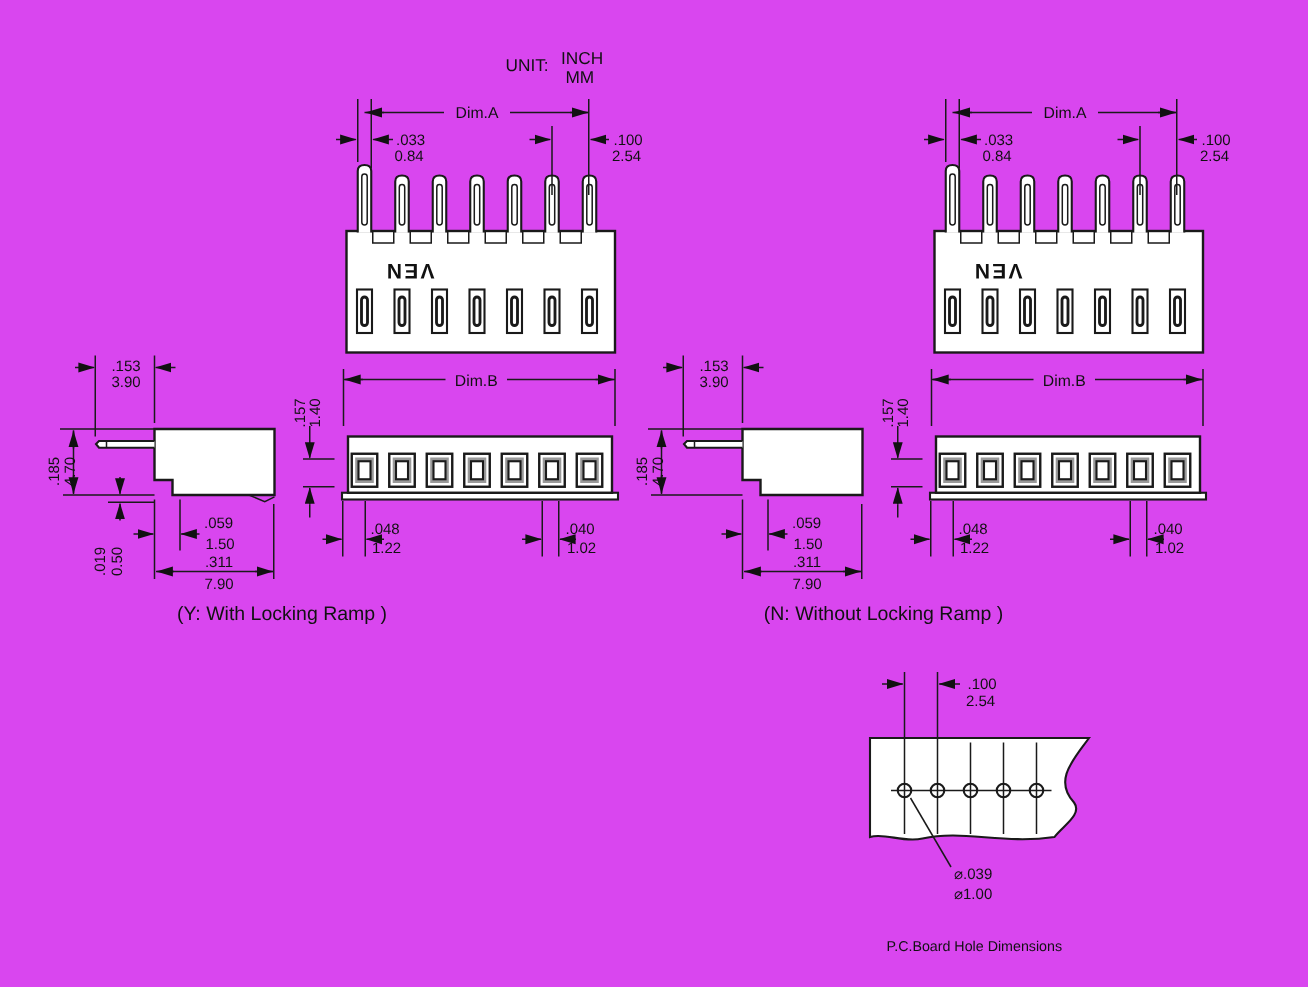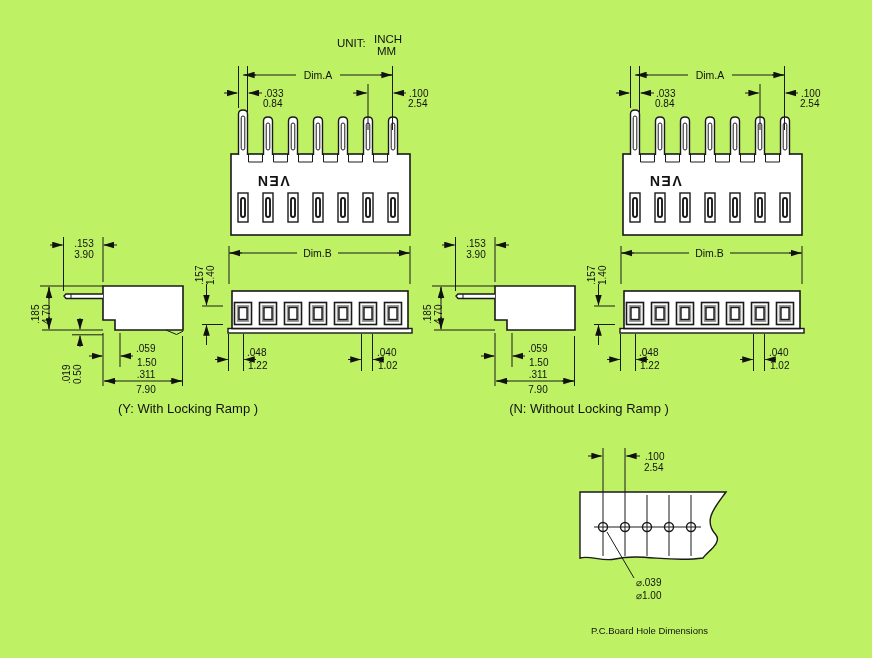--- a/index.html
+++ b/index.html
@@ -1,16 +1,16 @@
 <!DOCTYPE html>
 <html><head>
 <meta charset="utf-8">
 <style>
   html,body{margin:0;padding:0;background:#ffffff;}
-  .stage{position:relative;width:872px;height:658px;background:#bef264;overflow:hidden;}
+  .stage{position:relative;width:872px;height:658px;background:#d946ef;overflow:hidden;}
   svg{display:block;}
   .ln2{stroke:#1a1a1a;stroke-width:1.6;fill:#fff;}
   .lnw{stroke:#1a1a1a;stroke-width:1.4;fill:#fff;}
   .thin{stroke:#1a1a1a;stroke-width:1;fill:none;}
   .st{stroke:#1a1a1a;stroke-width:1;fill:none;}
   .band{fill:#999;stroke:none;}
   .slot{stroke:#1a1a1a;stroke-width:1.9;fill:none;}
   .txt{fill:#111;font-family:"Liberation Sans",sans-serif;font-size:10px;}
   .txtm{fill:#111;font-family:"Liberation Sans",sans-serif;font-size:10.5px;}
   .cap{fill:#111;font-family:"Liberation Sans",sans-serif;font-size:13px;}

